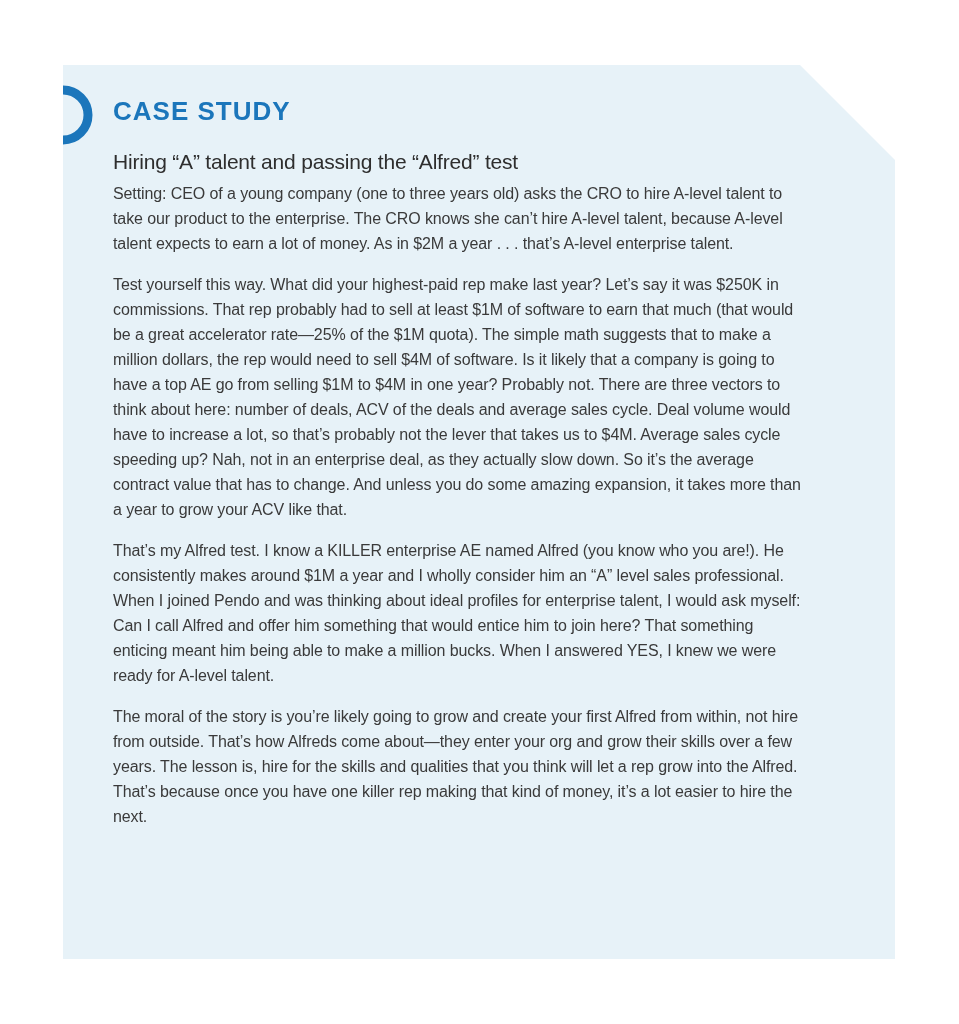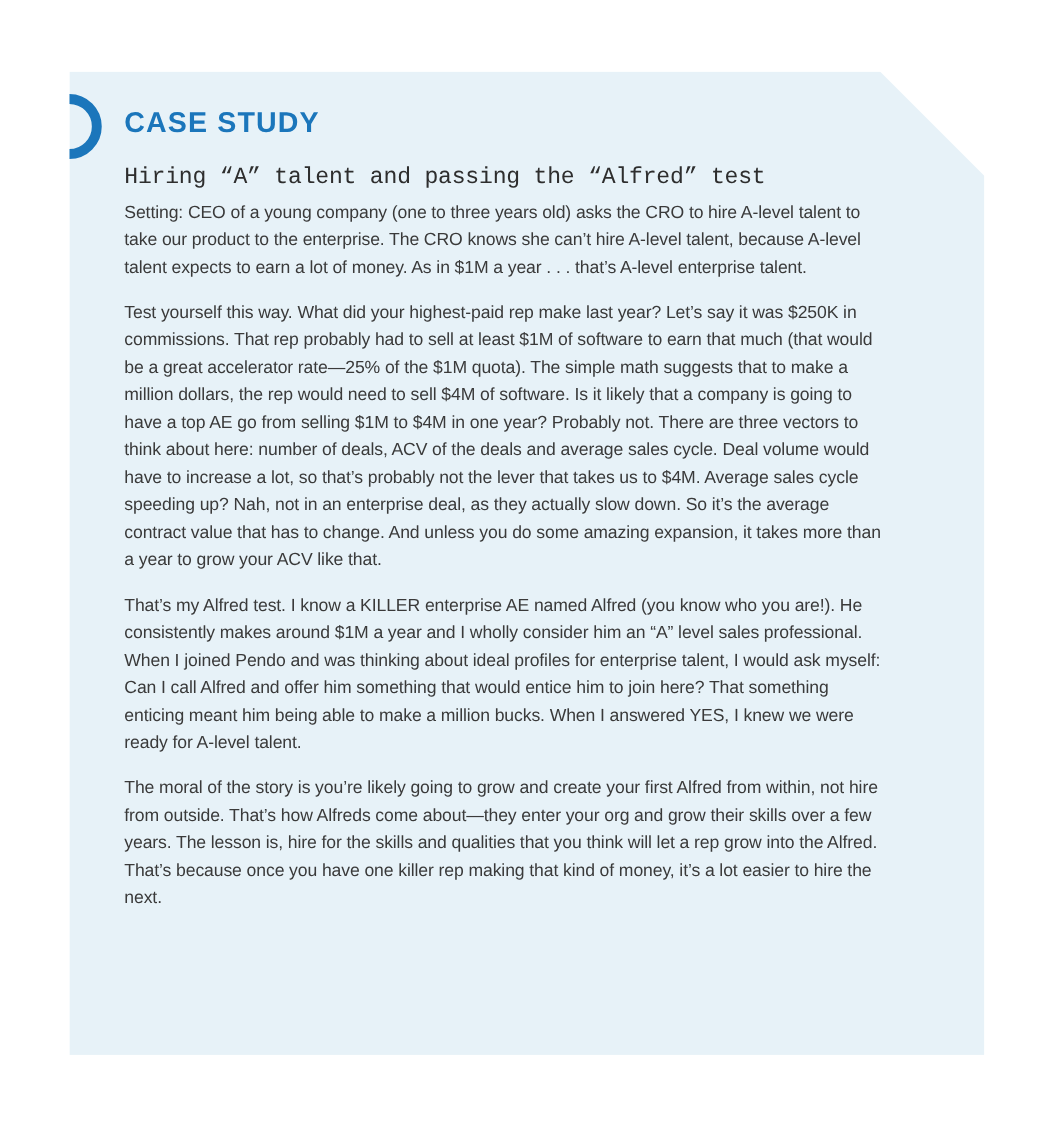--- a/index.html
+++ b/index.html
@@ -47,21 +47,20 @@
     letter-spacing: 1px;
     color: var(--accent, #1b76bb);
   }
   .card-title {
     margin: 24px 0 6px 0;
     font-size: 21px;
     line-height: 27px;
     font-weight: normal;
     letter-spacing: -0.2px;
     color: var(--title-color, #2e2e2e);
-    font-family: Liberation Mono, monospace;
   }
   .para {
     margin: 0 0 16px 0;
     width: 688px;
     font-size: 16px;
     line-height: 25px;
     letter-spacing: -0.1px;
     color: var(--body-color, #3a3a3a);
   }
   .para:last-child { margin-bottom: 0; }
@@ -75,20 +74,20 @@
     <svg class="magnifier" viewBox="0 0 90 90" aria-hidden="true">
       <circle cx="45" cy="33" r="25" fill="none" stroke="#1b76bb" stroke-width="9"></circle>
       <line x1="27" y1="51" x2="10" y2="68" stroke="#1b76bb" stroke-width="9.5" stroke-linecap="round"></line>
     </svg>
 
     <div class="card-content">
       <h2 class="eyebrow">CASE STUDY</h2>
 
       <h3 class="card-title">Hiring “A” talent and passing the “Alfred” test</h3>
 
-      <p class="para">Setting: CEO of a young company (one to three years old) asks the CRO to hire A-level talent to take our product to the enterprise. The CRO knows she can’t hire A-level talent, because A-level talent expects to earn a lot of money. As in $1M a year . . . that’s A-level enterprise talent.</p>
+      <p class="para">Setting: CEO of a young company (one to three years old) asks the CRO to hire A-level talent to take our product to the enterprise. The CRO knows she can’t hire A-level talent, because A-level talent expects to earn a lot of money. As in $2M a year . . . that’s A-level enterprise talent.</p>
       <p class="para">Test yourself this way. What did your highest-paid rep make last year? Let’s say it was $250K in commissions. That rep probably had to sell at least $1M of software to earn that much (that would be a great accelerator rate—25% of the $1M quota). The simple math suggests that to make a million dollars, the rep would need to sell $4M of software. Is it likely that a company is going to have a top AE go from selling $1M to $4M in one year? Probably not. There are three vectors to think about here: number of deals, ACV of the deals and average sales cycle. Deal volume would have to increase a lot, so that’s probably not the lever that takes us to $4M. Average sales cycle speeding up? Nah, not in an enterprise deal, as they actually slow down. So it’s the average contract value that has to change. And unless you do some amazing expansion, it takes more than a year to grow your ACV like that.</p>
       <p class="para">That’s my Alfred test. I know a KILLER enterprise AE named Alfred (you know who you are!). He consistently makes around $1M a year and I wholly consider him an “A” level sales professional. When I joined Pendo and was thinking about ideal profiles for enterprise talent, I would ask myself: Can I call Alfred and offer him something that would entice him to join here? That something enticing meant him being able to make a million bucks. When I answered YES, I knew we were ready for A-level talent.</p>
       <p class="para">The moral of the story is you’re likely going to grow and create your first Alfred from within, not hire from outside. That’s how Alfreds come about—they enter your org and grow their skills over a few years. The lesson is, hire for the skills and qualities that you think will let a rep grow into the Alfred. That’s because once you have one killer rep making that kind of money, it’s a lot easier to hire the next.</p>
     </div>
 
   </div>
 </div>
 
 </body></html>

